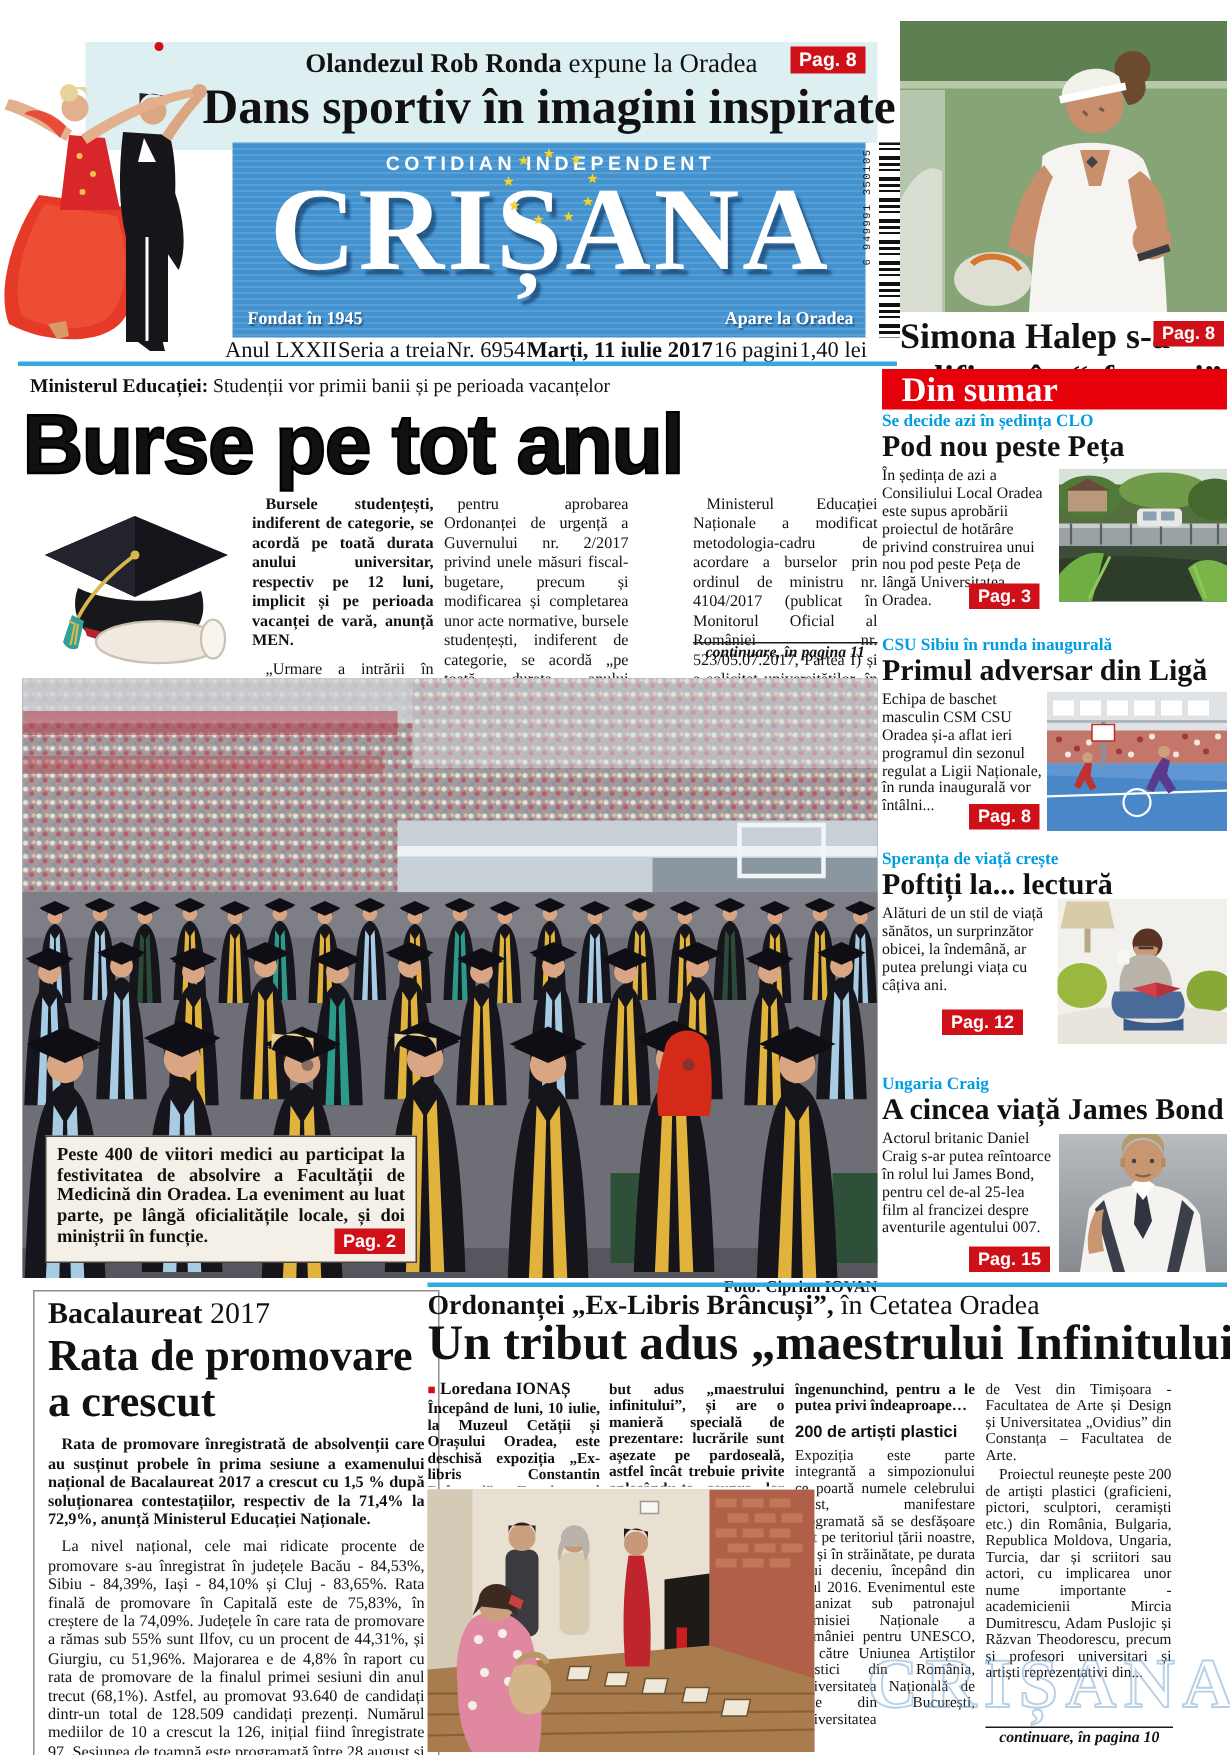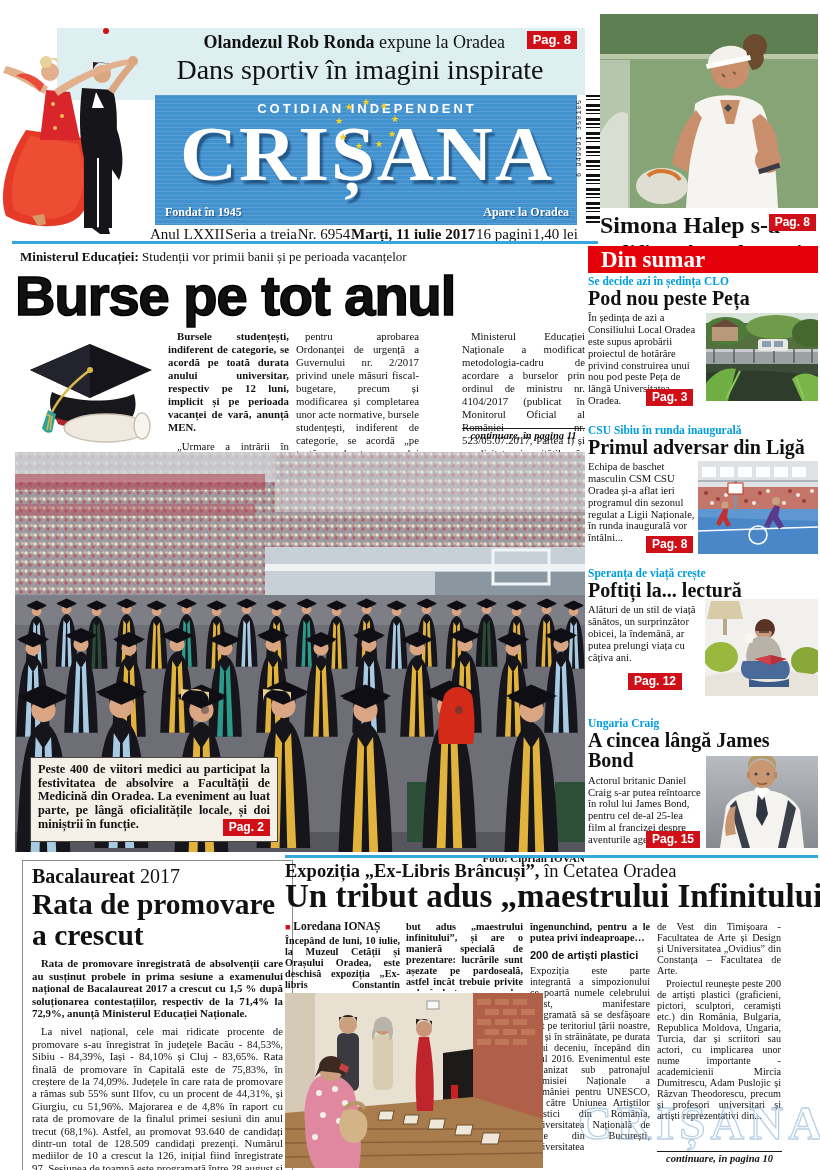--- a/index.html
+++ b/index.html
@@ -8,21 +8,21 @@
   .abs{position:absolute;}
   .badge{display:inline-block;background:#d01018;color:#fff;
          font-family:"Liberation Sans","DejaVu Sans",sans-serif;
          font-weight:bold;font-size:12px;line-height:1.25;padding:1px 6px;}
   
   .topbanner{left:57px;top:28px;width:528px;height:72px;background:#ddeff1;}
   .topbanner .l1{position:absolute;left:0;top:4px;width:100%;padding-left:110px;padding-right:80px;
                  box-sizing:border-box;font-size:18px;text-align:right;white-space:nowrap;}
   .topbanner .l1 b{font-weight:bold;}
   .topbanner .l2{position:absolute;left:0;top:26px;width:100%;padding-left:78px;box-sizing:border-box;
-                 font-size:28px;font-weight:normal;text-align:center;white-space:nowrap;}
+                 font-size:33px;font-weight:bold;text-align:center;white-space:nowrap;}
   .topbanner .badge{position:absolute;right:8px;top:3px;font-size:13px;}
   
   .masthead{left:155px;top:95px;width:424px;height:130px;
             background:#4292cf;
             background-image:repeating-linear-gradient(to bottom,rgba(255,255,255,.12) 0 1px,rgba(0,0,0,0) 1px 4px);}
   .masthead .tagline{position:absolute;left:0;top:6px;width:100%;text-align:center;color:#fff;
             font-family:"Liberation Sans","DejaVu Sans",sans-serif;font-weight:bold;
             font-size:13px;letter-spacing:3px;}
   .masthead .title{position:absolute;left:0;top:14px;width:100%;text-align:center;color:#fff;
             font-weight:bold;font-size:79px;line-height:1.15;letter-spacing:2px;
@@ -441,21 +441,21 @@
         <path d="M38,62 C34,70 36,78 44,80 L80,80 C86,76 86,68 82,62 Z" fill="#4a6a9a"></path>
         <path d="M44,80 C56,84 72,84 84,80 L84,88 L44,88 Z" fill="#3c5a88"></path>
         <path d="M50,60 L66,56 L82,60 L66,66 Z" fill="#b8303a"></path>
         <path d="M50,60 L66,56 L66,66 Z" fill="#d04048"></path>
       </svg>
       <span class="badge sum-badge" style="left:40px;top:106px">Pag. 12</span>
     </div>
 
     <div class="sum-item" style="top:471px;height:140px">
       <div class="sum-kicker">Ungaria Craig</div>
-      <div class="sum-headline">A cincea lângă James Bond</div>
+      <div class="sum-headline">A cincea viață James Bond</div>
       <div class="sum-body">Actorul britanic Daniel Craig s-ar putea reîntoarce în rolul lui James Bond, pentru cel de-al 25-lea film al francizei despre aventurile agentului 007.</div>
       <svg class="sum-img" style="top:39px" width="112" height="92" viewBox="0 0 112 92">
         <defs>
           <linearGradient id="bondbg" x1="0" y1="0" x2="0" y2="1">
             <stop offset="0" stop-color="#b8bcc0"></stop>
               <stop offset="1" stop-color="#878b90"></stop>
           </linearGradient>
         </defs>
         <rect width="112" height="92" fill="url(#bondbg)"></rect>
         <path d="M20,50 C26,40 40,34 56,34 C74,34 88,42 94,54 L98,92 L14,92 Z" fill="#f4f3ef"></path>
@@ -481,21 +481,21 @@
   <div class="abs bacbox">
     <div class="bac-kicker">
       <b>Bacalaureat</b><span> 2017</span>
     </div>
     <div class="bac-headline">Rata de promovare a crescut</div>
     <p class="bac-lead">Rata de promovare înregistrată de absolvenții care au susținut probele în prima sesiune a examenului național de Bacalaureat 2017 a crescut cu 1,5 % după soluționarea contestațiilor, respectiv de la 71,4% la 72,9%, anunță Ministerul Educației Naționale.</p>
     <p class="bac-body"><span>La nivel național, cele mai ridicate procente de promovare s-au înregistrat în județele Bacău - 84,53%, Sibiu - 84,39%, Iași - 84,10% și Cluj - 83,65%. Rata finală de promovare în Capitală este de 75,83%, în creștere de la 74,09%. Județele în care rata de promovare a rămas sub 55% sunt Ilfov, cu un procent de 44,31%, și Giurgiu, cu 51,96%. Majorarea e de 4,8% în raport cu rata de promovare de la finalul primei sesiuni din anul trecut (68,1%). Astfel, au promovat 93.640 de candidați dintr-un total de 128.509 candidați prezenți. Numărul mediilor de 10 a crescut la 126, inițial fiind înregistrate 97. Sesiunea de toamnă este programată între 28 august și 6 septembrie.</span> </p>
   </div>
 
   <div class="abs expo-kicker">
-    <b>Expoziția „Ex-Libris Brâncuși”,</b><span> în Cetatea Oradea</span>
+    <b>Ordonanței „Ex-Libris Brâncuși”,</b><span> în Cetatea Oradea</span>
   </div>
   <div class="abs expo-headline">Un tribut adus „maestrului Infinitului”</div>
 
   <div class="abs ecol ecol1">
     <div class="byline"><span class="redsq">■</span> <span>Loredana IONAȘ</span></div>
     <p>Începând de luni, 10 iulie, la Muzeul Cetății și Orașului Oradea, este deschisă expoziția „Ex-libris Constantin Brâncuși”. Evenimentul este un tri-</p>
   </div>
   <div class="abs ecol ecol2">
     <p>but adus „maestrului infinitului”, și are o manieră specială de prezentare: lucrările sunt așezate pe pardoseală, astfel încât trebuie privite aplecându-te asupra lor sau chiar</p>
   </div>

